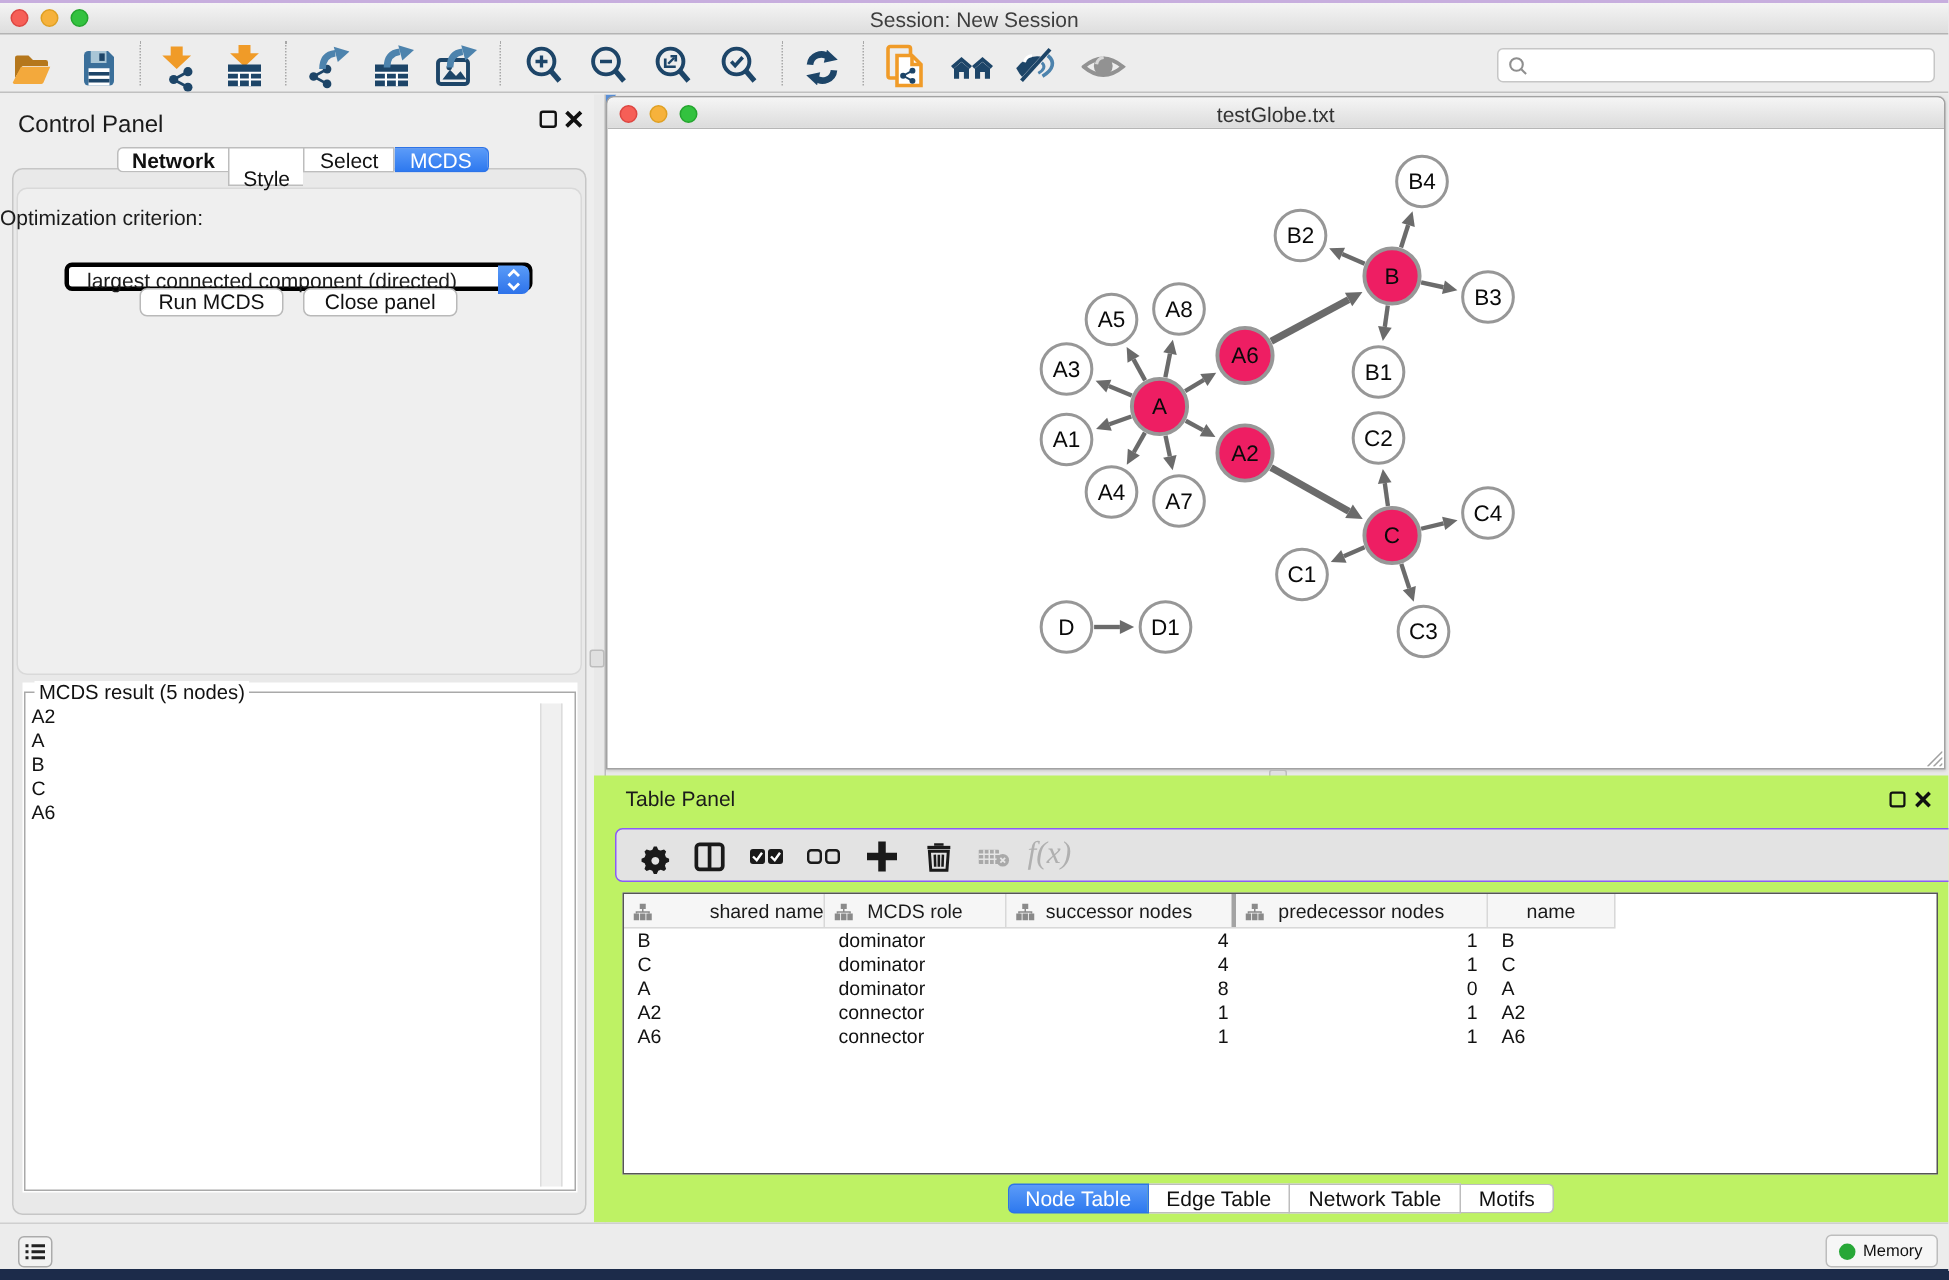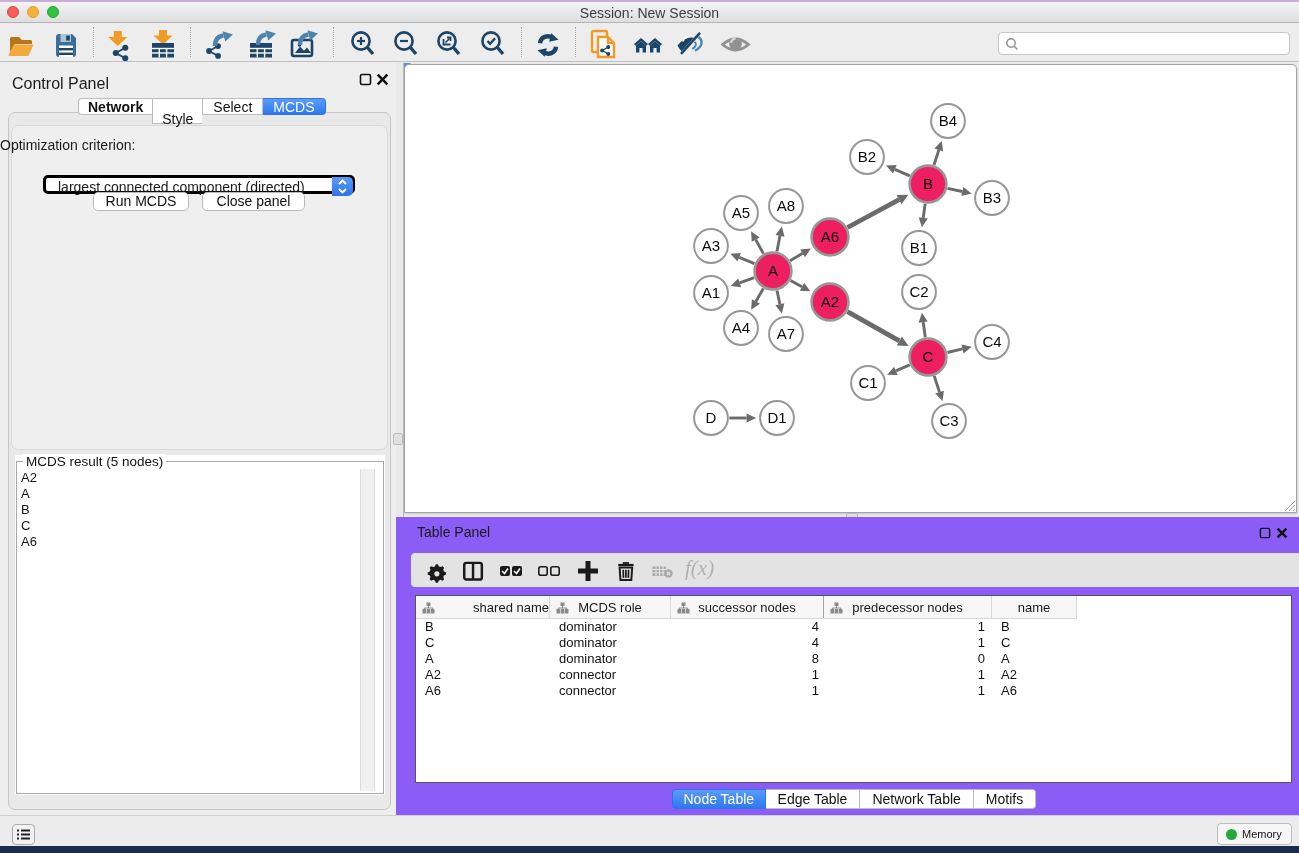--- a/index.html
+++ b/index.html
@@ -216,20 +216,26 @@
 
 <div class="abs" style="left:396px;top:63px;width:903px;height:752px;background:#e9e9e9;"></div>
 
 <div class="abs" style="left:393px;top:433px;width:10px;height:12px;background:#e0e0e0;border:1px solid #bdbdbd;border-radius:2px;"></div>
 <div class="abs" style="left:403px;top:63px;width:1px;height:752px;background:#bdbdbd;"></div>
 
 <svg class="abs" style="left:404px;top:63px;" width="7" height="7" viewBox="0 0 7 7">
     <path d="M0 0 L7 0 L0 7 Z" fill="#5a8fd6"></path>
   </svg>
 <div class="abs" style="left:404px;top:64px;width:893px;height:449px;background:#fff;border:1px solid #a2a2a2;border-radius:5px 5px 0 0;box-shadow:0 1px 2px rgba(0,0,0,0.12);">
+  <div class="abs" style="left:0;top:0;width:891px;height:21px;background:linear-gradient(#f5f5f5,#dcdcdc);border-bottom:1px solid #b6b6b6;border-radius:5px 5px 0 0;">
+    <div class="tl" style="left:8px;top:5px;background:#f65f57;border:1px solid #dd4641;"></div>
+    <div class="tl" style="left:28px;top:5px;background:#f6b23c;border:1px solid #dfa023;"></div>
+    <div class="tl" style="left:48px;top:5px;background:#33c23f;border:1px solid #24a52e;"></div>
+    <div class="abs" style="left:0;width:100%;top:3px;text-align:center;font-size:14px;color:#333;">testGlobe.txt</div>
+  </div>
 
   <svg class="abs" style="left:0;top:22px;" width="891" height="426" viewBox="404 86 891 426" font-family="Liberation Sans,sans-serif">
 <g stroke="#6b6b6b" fill="none">
 <line x1="762.4" y1="252.6" x2="754.7" y2="238.6" stroke-width="2.9"></line>
 <path d="M750.1 230.3 L758.7 236.4 L750.7 240.8 Z" fill="#6b6b6b" stroke="none"></path>
 <line x1="775.9" y1="250.5" x2="779.0" y2="234.8" stroke-width="2.9"></line>
 <path d="M780.9 225.5 L783.5 235.7 L774.5 233.9 Z" fill="#6b6b6b" stroke="none"></path>
 <line x1="753.5" y1="262.6" x2="738.2" y2="256.4" stroke-width="2.9"></line>
 <path d="M729.4 252.8 L739.9 252.1 L736.5 260.6 Z" fill="#6b6b6b" stroke="none"></path>
 <line x1="753.2" y1="276.7" x2="738.6" y2="281.8" stroke-width="2.9"></line>
@@ -312,21 +318,21 @@
       <g stroke="#a0a0a0" stroke-width="1">
         <line x1="12" y1="2" x2="2" y2="12"></line>
         <line x1="12" y1="6" x2="6" y2="12"></line>
         <line x1="12" y1="10" x2="10" y2="12"></line>
       </g>
     </svg>
 </div>
 
 <div class="abs" style="left:846px;top:513px;width:12px;height:8px;background:#e0e0e0;border:1px solid #bdbdbd;border-radius:2px;"></div>
 
-<div class="abs" style="left:396px;top:517px;width:903px;height:298px;background:#8b5cf6;">
+<div class="abs" style="left:396px;top:517px;width:903px;height:298px;background:#bef264;">
   <div class="abs" style="left:21px;top:7px;font-size:14px;color:#1b1b1b;">Table Panel</div>
   <svg class="abs" style="left:863px;top:10px;" width="12" height="12" viewBox="0 0 13 13">
       <rect x="1.5" y="1.5" width="10" height="10" rx="1.5" fill="none" stroke="#111" stroke-width="1.6"></rect>
     </svg>
   <svg class="abs" style="left:880px;top:10px;" width="12" height="12" viewBox="0 0 13 13">
       <path d="M2.6 0.8 L6.5 4.7 L10.4 0.8 L12.2 2.6 L8.3 6.5 L12.2 10.4 L10.4 12.2 L6.5 8.3 L2.6 12.2 L0.8 10.4 L4.7 6.5 L0.8 2.6 Z" fill="#111"></path>
     </svg>
 
   <div class="abs" style="left:14px;top:35px;width:1048px;height:36px;background:#e3e3e3;border:1px solid #8b5cf6;border-radius:5px;">
 <svg class="abs" style="left:13px;top:5px;" width="26" height="26" viewBox="0 0 26 26">
@@ -409,21 +415,21 @@
             <rect x="0.5" y="7" width="3.6" height="4.5"></rect>
             <rect x="4.7" y="7" width="3.6" height="4.5"></rect>
             <rect x="8.9" y="7" width="3.6" height="4.5"></rect>
           </g>
           <g stroke="#8a8a8a" stroke-width="1" fill="none">
             <path d="M6.5 4 v2 M2.3 7 v-1 h8.4 v1"></path>
           </g>
         </svg>
         <div style="position:absolute;left:0;width:100%;top:4px;text-align:center;font-size:13px;color:#1a1a1a;">MCDS role</div>
       </div>
-<div class="abs" style="left:255px;top:0;width:153px;height:22px;border-right:1px solid #a3a3a3;">
+<div class="abs" style="left:255px;top:0;width:153px;height:22px;border-right:3px solid #a3a3a3;">
         <svg width="13" height="12" viewBox="0 0 13 12" style="position:absolute;left:6px;top:6px;">
           <g fill="#8a8a8a">
             <rect x="4.5" y="0.5" width="4" height="3.5"></rect>
             <rect x="0.5" y="7" width="3.6" height="4.5"></rect>
             <rect x="4.7" y="7" width="3.6" height="4.5"></rect>
             <rect x="8.9" y="7" width="3.6" height="4.5"></rect>
           </g>
           <g stroke="#8a8a8a" stroke-width="1" fill="none">
             <path d="M6.5 4 v2 M2.3 7 v-1 h8.4 v1"></path>
           </g>

